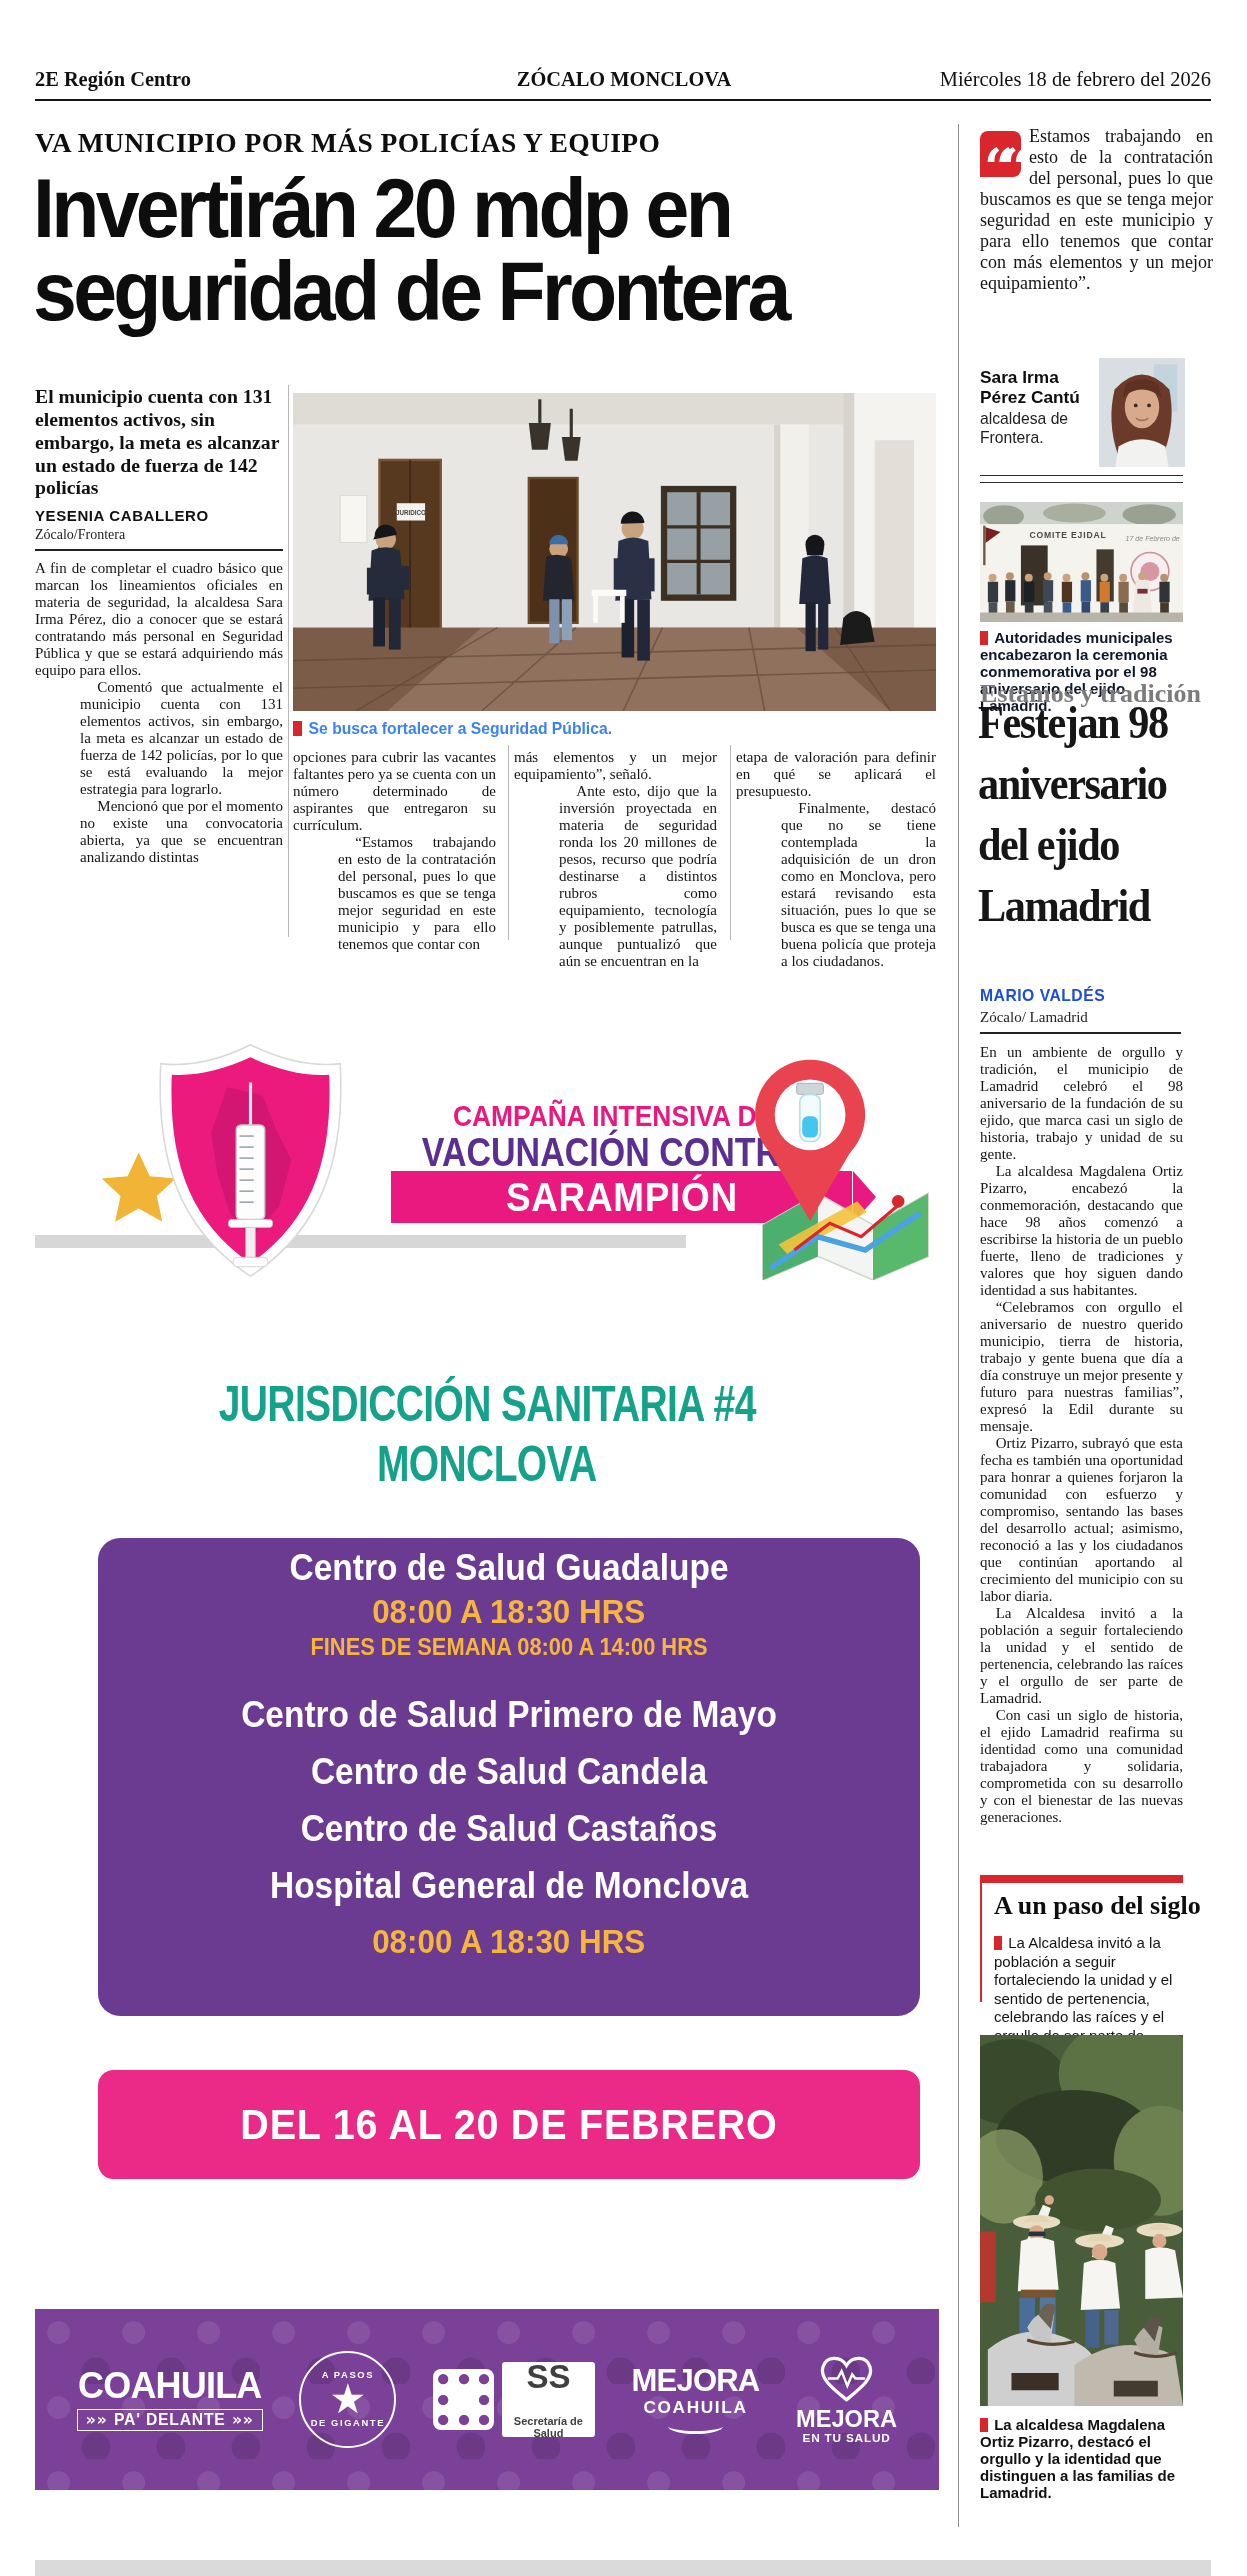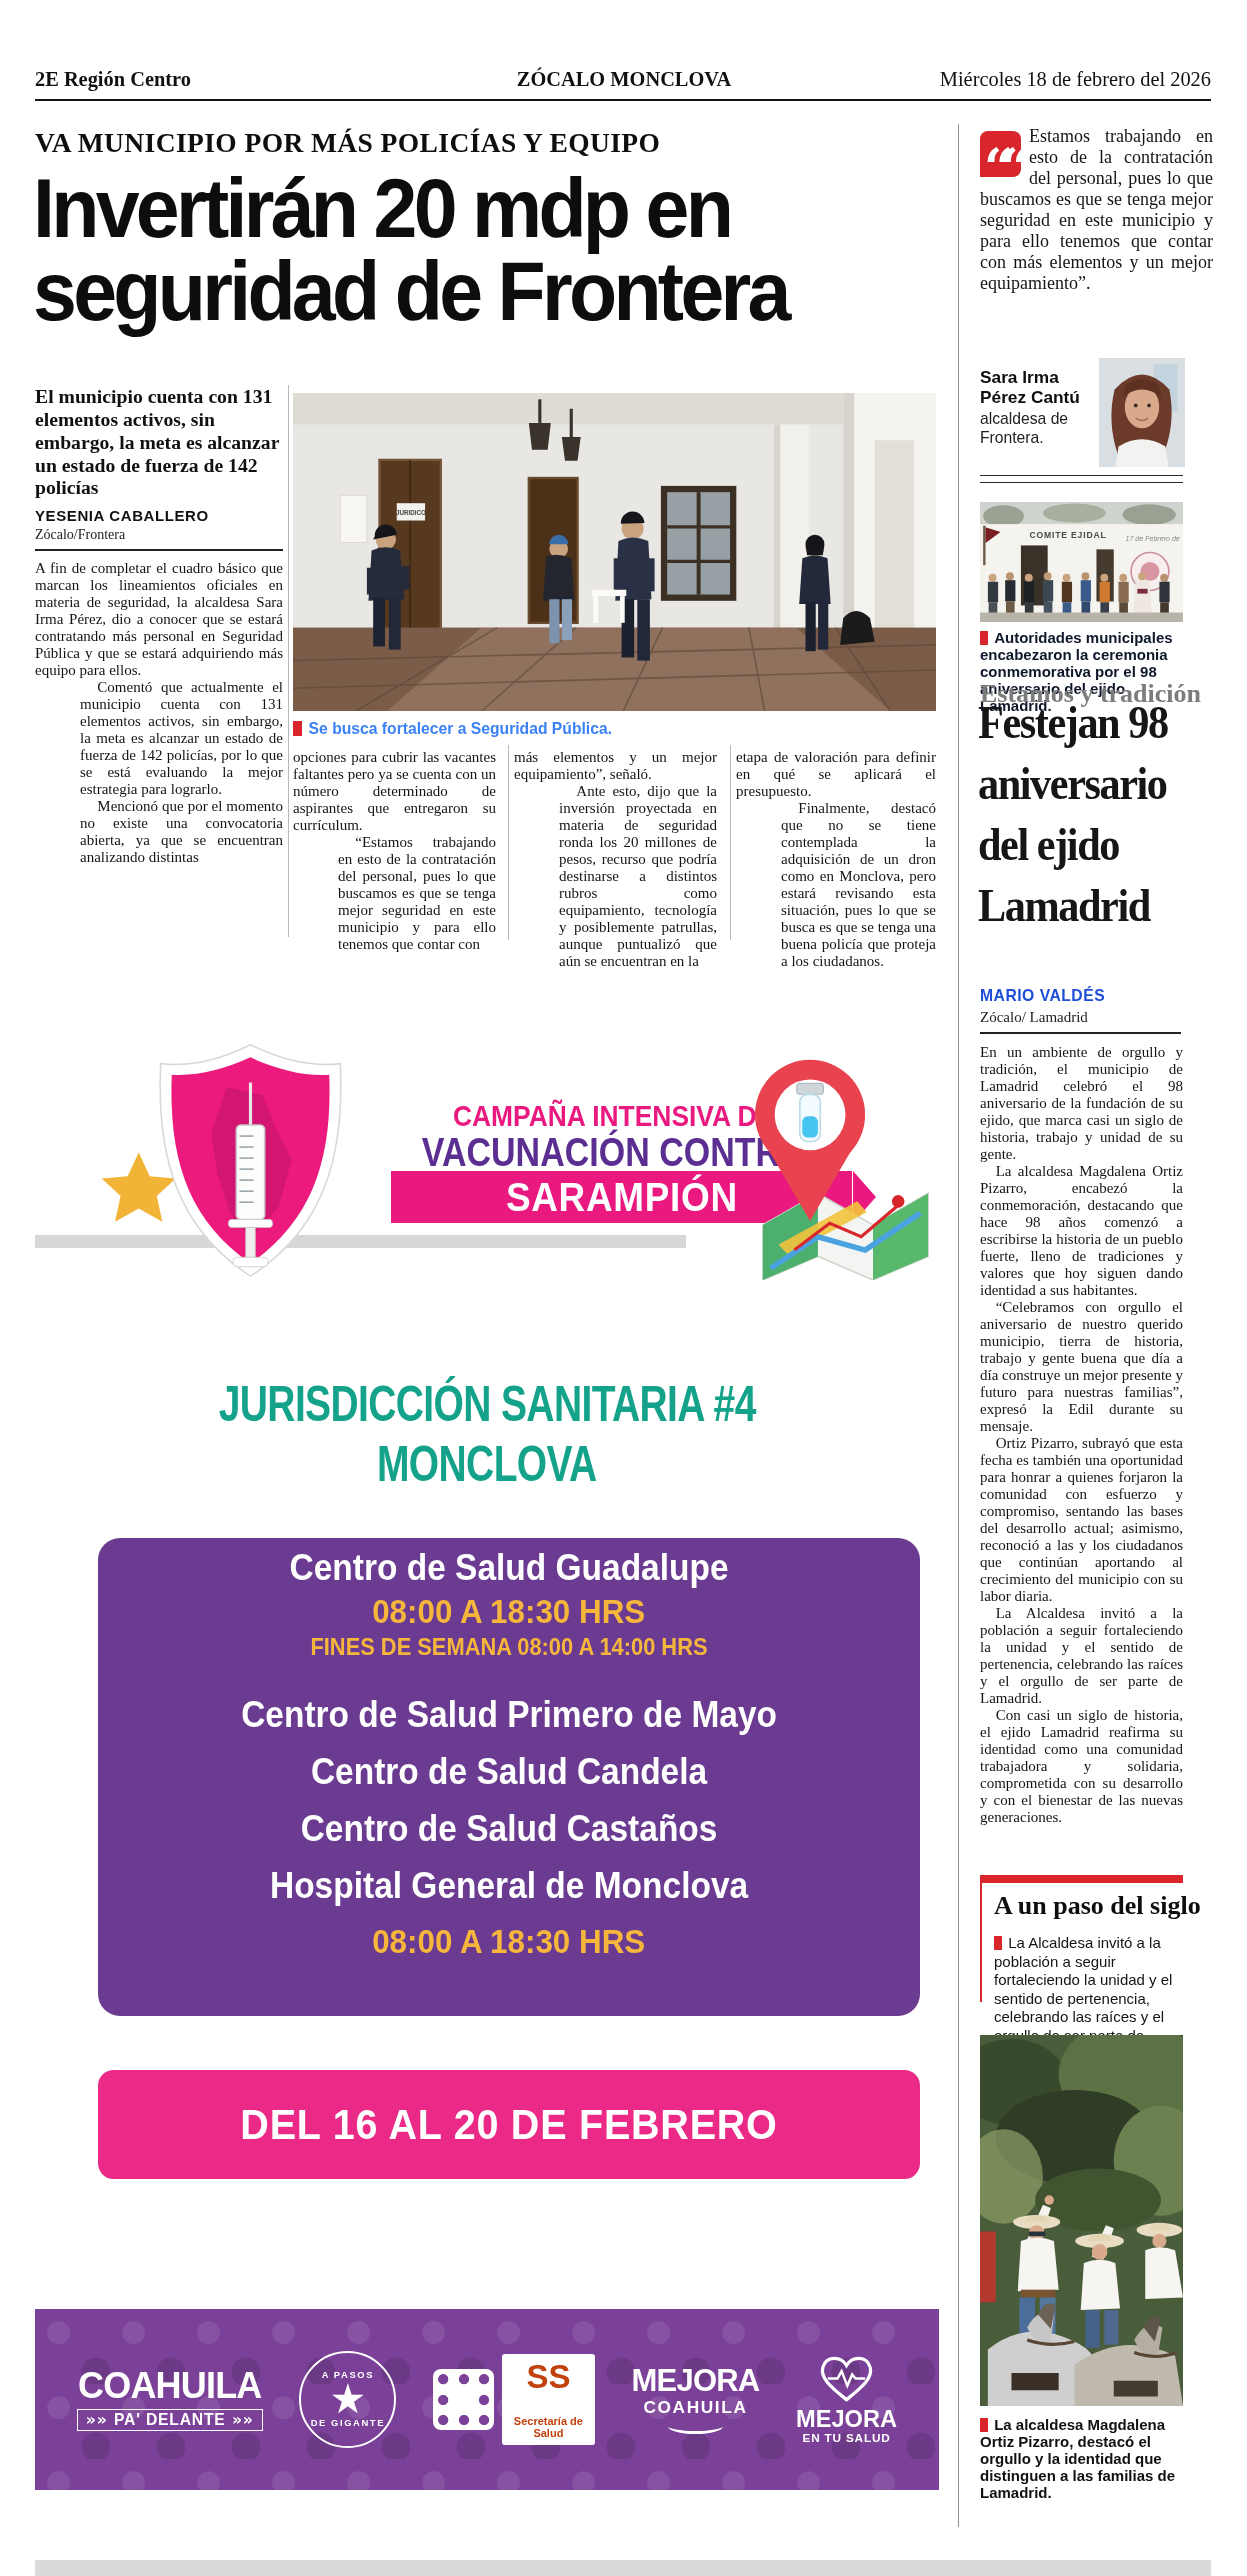--- a/index.html
+++ b/index.html
@@ -110,21 +110,21 @@
   .lg-ss{display:flex;align-items:center;gap:7.9px;}
   .ss-grid{width:61px;height:61px;border-radius:7.9px;background-color:#fff;
      background-image:radial-gradient(circle at 10.2px 10.2px, #7b4199 4.7px, transparent 5.5px),
                       radial-gradient(circle at 31px 10.2px, #7b4199 4.7px, transparent 5.5px),
                       radial-gradient(circle at 51px 10.2px, #7b4199 4.7px, transparent 5.5px),
                       radial-gradient(circle at 10.2px 31px, #7b4199 4.7px, transparent 5.5px),
                       radial-gradient(circle at 51px 31px, #7b4199 4.7px, transparent 5.5px),
                       radial-gradient(circle at 10.2px 51px, #7b4199 4.7px, transparent 5.5px),
                       radial-gradient(circle at 31px 51px, #7b4199 4.7px, transparent 5.5px),
                       radial-gradient(circle at 51px 51px, #7b4199 4.7px, transparent 5.5px);}
-  .ss-panel{width:93px;height:91px;background:#fff;color:#c2410c;text-align:center;border-radius:3.1px;
+  .ss-panel{width:93px;height:75px;background:#fff;color:#404040;text-align:center;border-radius:3.1px;
             display:flex;flex-direction:column;justify-content:center;gap:19px;}
   .ss-big{font:900 33px/1 "Liberation Sans",sans-serif;}
   .ss-sub{font:700 11px/1.1 "Liberation Sans",sans-serif;margin-top:3.1px;}
   .lg-mej{text-align:center;}
   .mej-name{font:900 31px/1 "Liberation Sans",sans-serif;letter-spacing:-0.8px;}
   .mej-sub{font:700 17.3px/1 "Liberation Sans",sans-serif;letter-spacing:1.6px;margin-top:3.1px;}
   .mej-arc{width:55px;height:12.6px;border-bottom:3.1px solid #fff;border-radius:50%;margin:1.6px auto 0;}
   .lg-heart{text-align:center;}
   .heart-name{font:900 23.6px/1 "Liberation Sans",sans-serif;margin-top:1.6px;}
   .heart-sub{font:700 11.8px/1 "Liberation Sans",sans-serif;letter-spacing:0.8px;margin-top:1.6px;}

